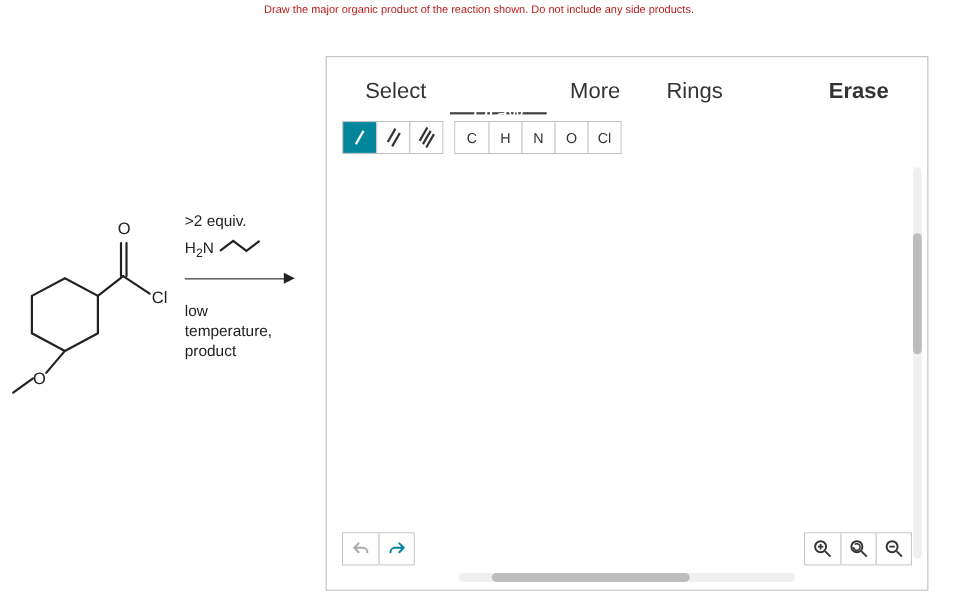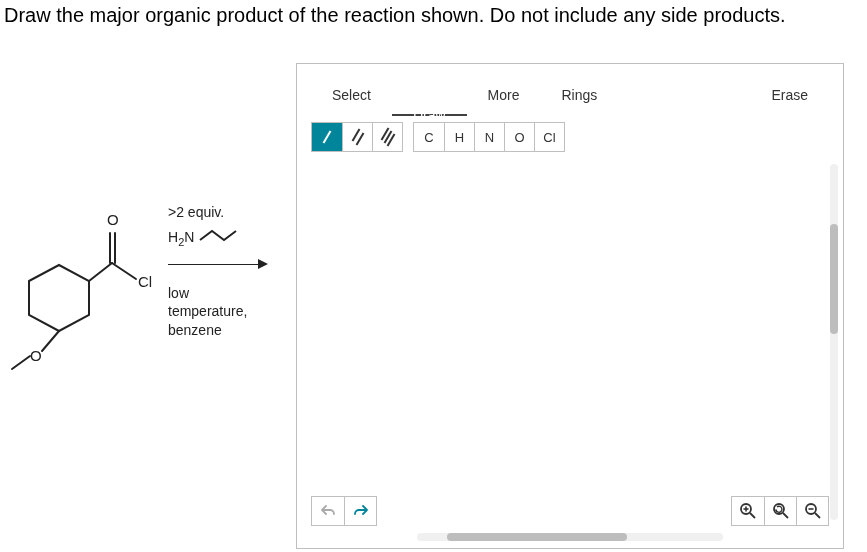--- a/index.html
+++ b/index.html
@@ -7,22 +7,23 @@
       font-family: Arial, Helvetica, sans-serif;
       font-size: 14px;
       width: 867px;
       height: 552px;
       background: #fff;
       color: #333;
       position: relative;
     }
     .question-text {
       padding: 4px 0 0 4px;
-      font-size: 20px;
-      color: #000000;
+      font-size: 10px;
+      color: #b91c1c;
+      text-align: center;
     }
     .main-row {
       display: flex;
       align-items: flex-start;
       margin-top: 36px;
     }
     .left-col {
       width: 290px;
       display: flex;
       align-items: flex-start;
@@ -63,33 +64,34 @@
     }
     .tab-row {
       display: flex;
       align-items: stretch;
       height: 34px;
       gap: 0;
     }
     .tab {
       display: flex; align-items: center; justify-content: center;
       padding: 0 20px;
-      font-size: 14px;
+      font-size: 20px;
       color: #333;
       border: 1px solid transparent;
       cursor: pointer;
       user-select: none;
     }
     .tab.active {
       background: #404040;
       color: #fff;
       margin-top: 36px;
     }
     .tab.erase {
       margin-left: auto;
+      font-weight: bold;
     }
     .button-row {
       display: flex;
       margin-top: 10px;
       gap: 10px;
     }
     .btn-group {
       display: flex;
       border: 1px solid #bfbfbf;
     }
@@ -176,21 +178,21 @@
         <svg width="42" height="16" style="vertical-align:-2px">
           <polyline points="2,12 14,3 26,12 38,3" stroke="#222" stroke-width="2" fill="none"></polyline>
         </svg>
       </div>
       <div class="arrow-wrap">
         <div class="arrow-line"></div>
         <div class="arrow-head"></div>
       </div>
       <div>low</div>
       <div>temperature,</div>
-      <div>benzene</div>
+      <div>product</div>
     </div>
   </div>
 
   <div class="editor-frame">
     <div class="top-tools">
       <div class="tab-row">
         <div class="tab">Select</div>
         <div class="tab active">Draw</div>
         <div class="tab">More</div>
         <div class="tab">Rings</div>

